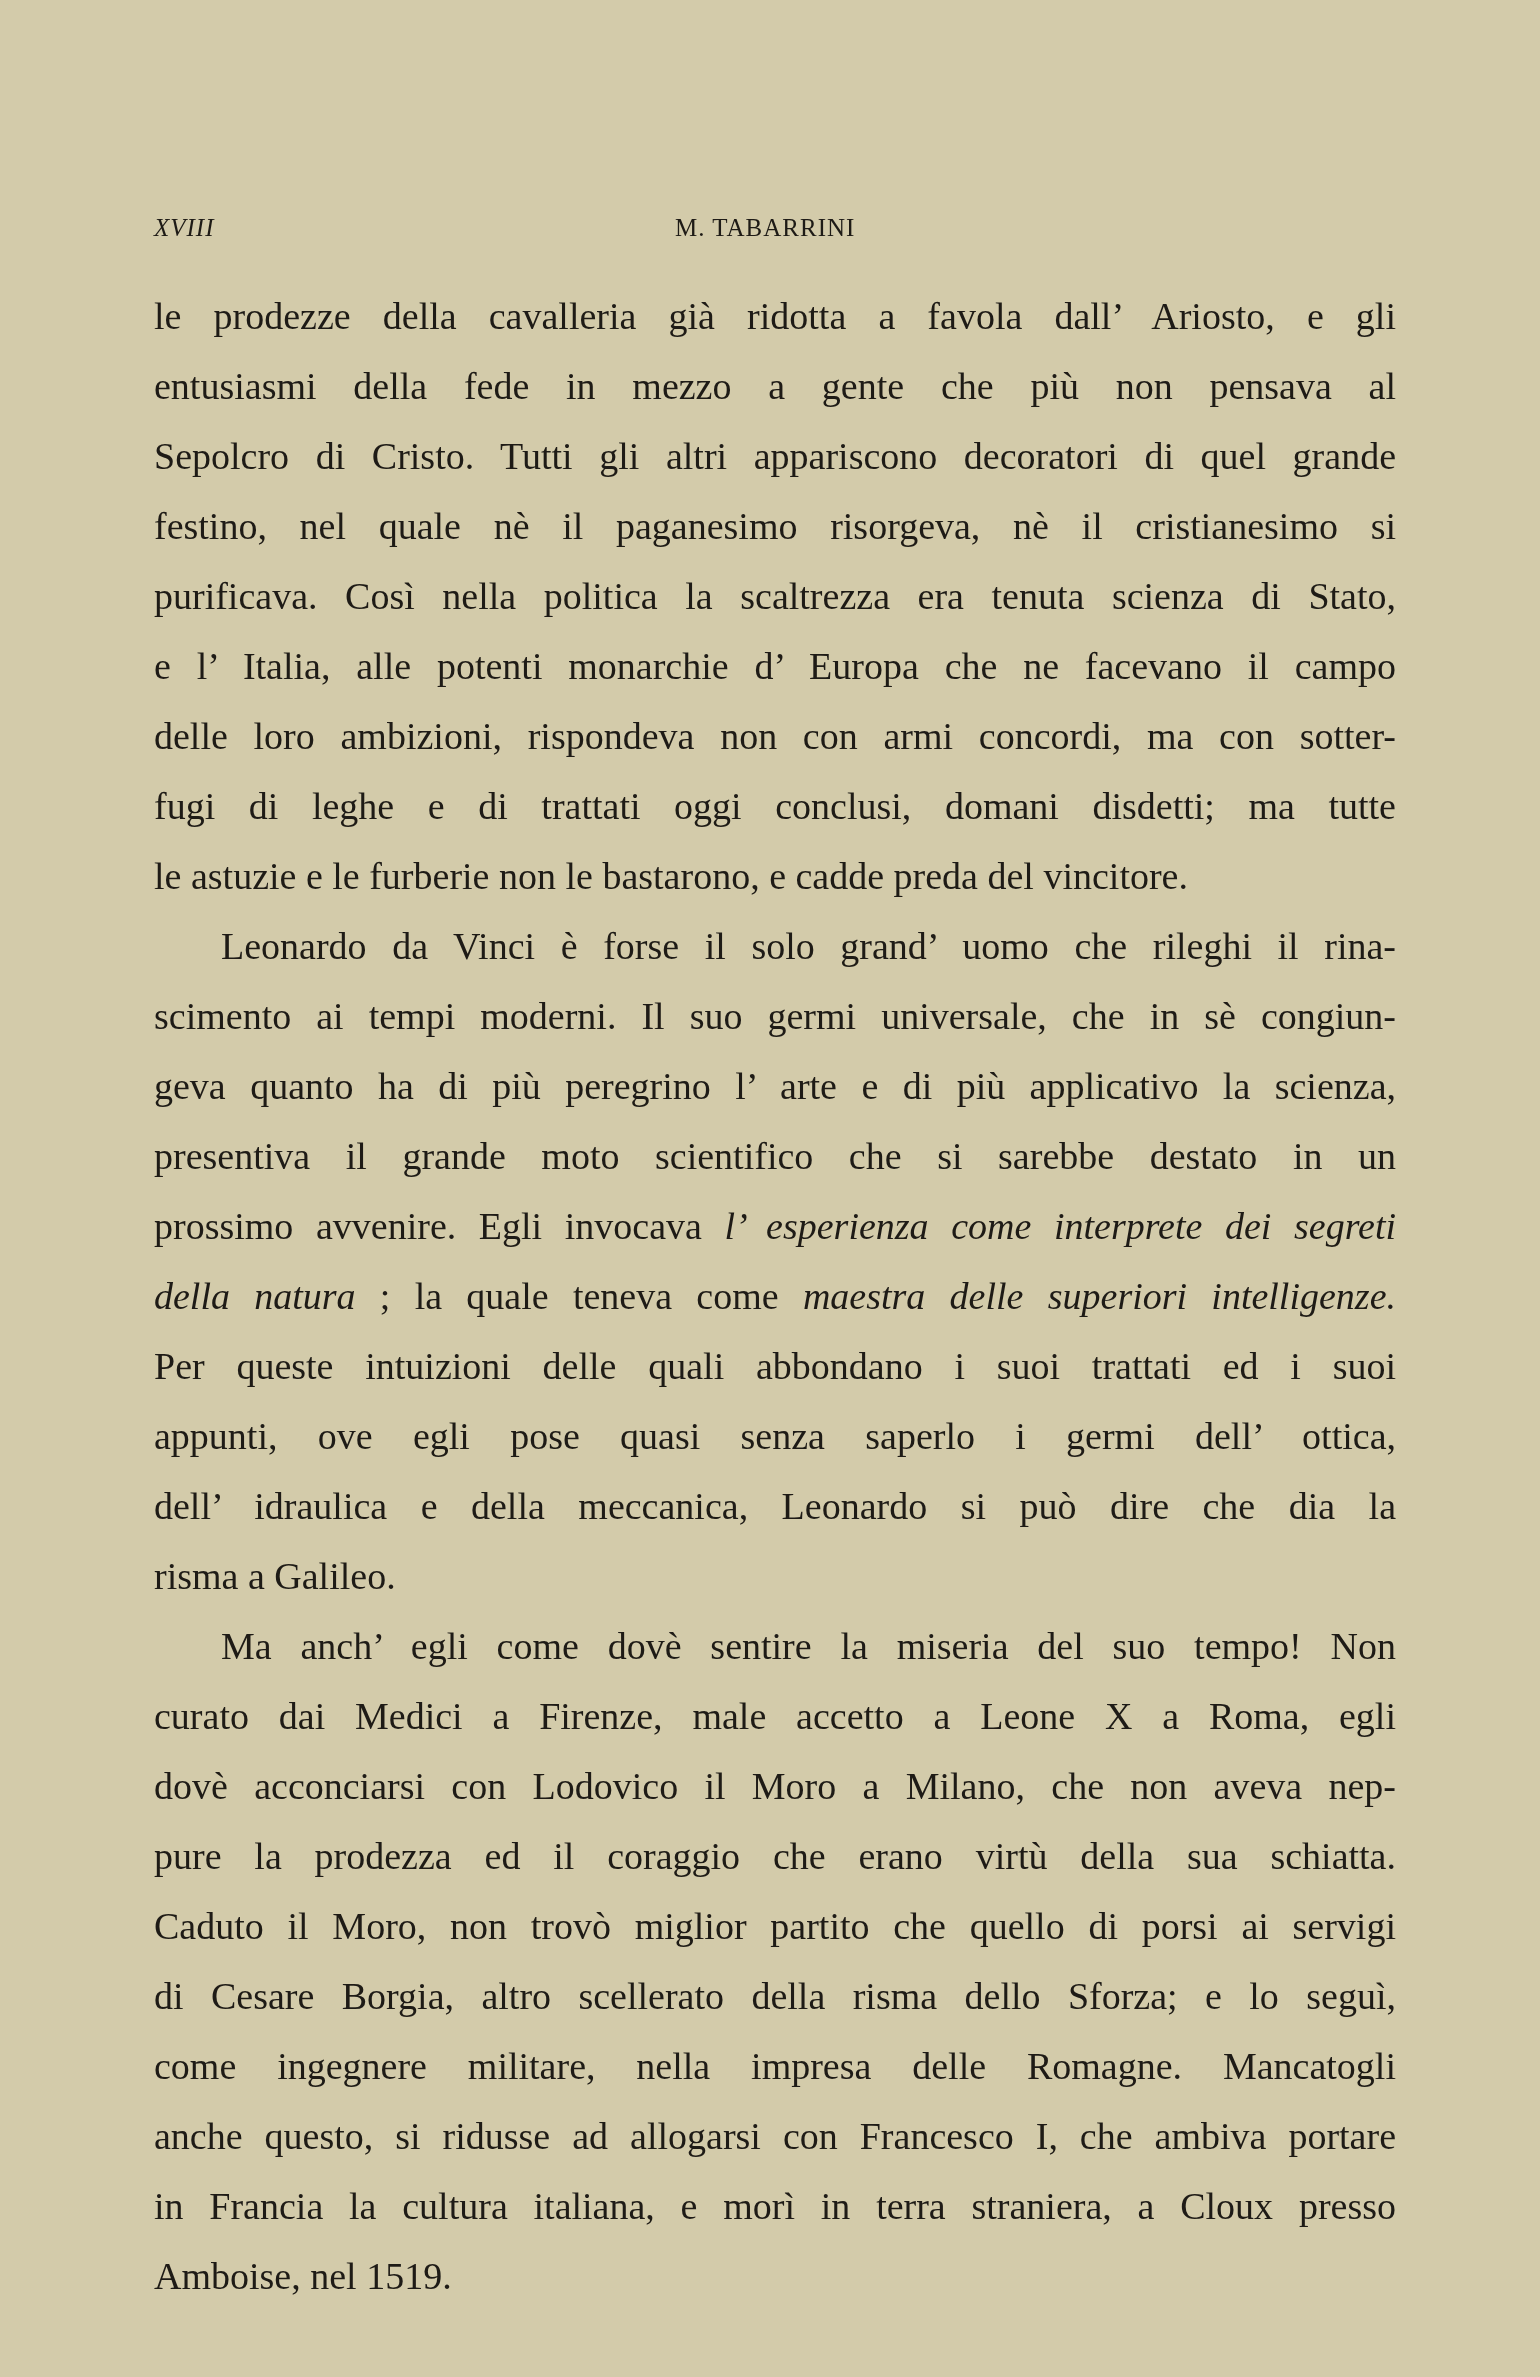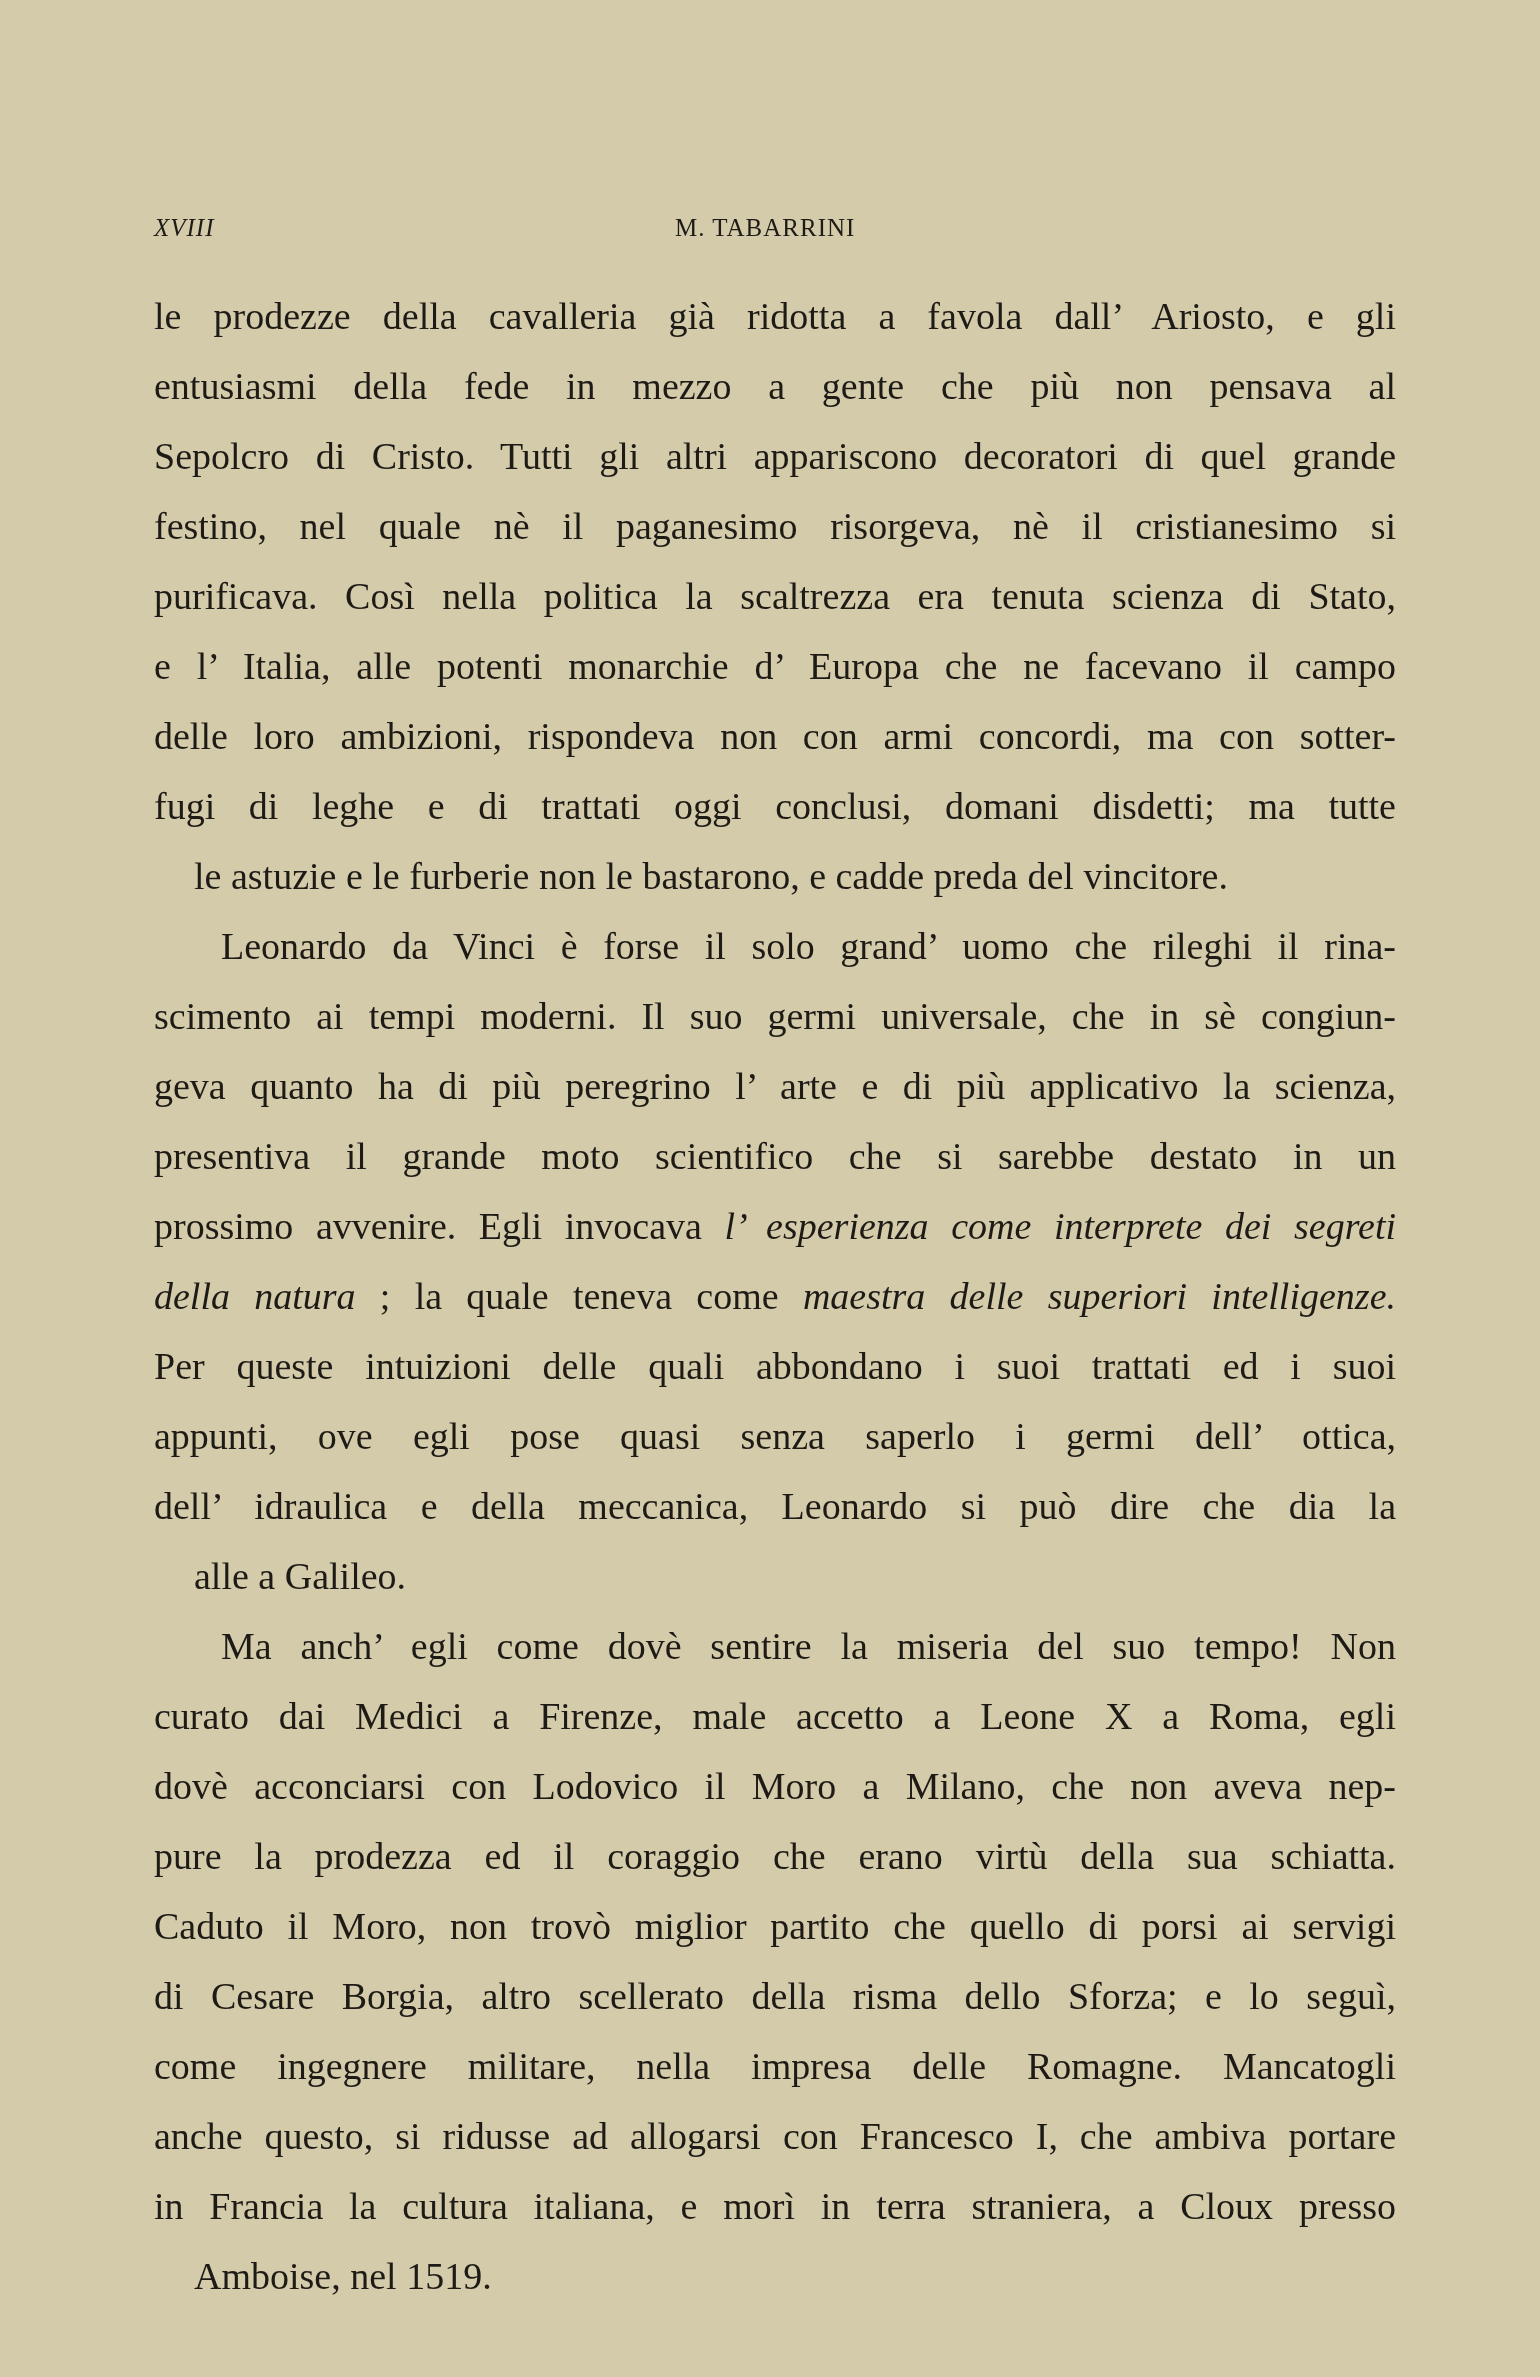--- a/index.html
+++ b/index.html
@@ -20,21 +20,21 @@
   .text-block {
     position: absolute; left: 154px; top: 290px; width: 1242px;
     font-size: 38px;
   }
   .line {
     height: 70px; line-height: 52px;
     white-space: nowrap;
     text-align: justify;
     text-align-last: justify;
   }
-  .line.last { text-align-last: left; margin-left: 40px; }
+  .line.last { text-align-last: left; }
   .line.indent { padding-left: 67px; }
   .it { font-style: italic; }
 </style>
 </head>
 <body>
 
 <div class="header">
   <span class="folio">XVIII</span>
   <span class="running-head">M. TABARRINI</span>
 </div>
@@ -54,21 +54,21 @@
     <div>
       <div class="line indent"><span>Leonardo da Vinci è forse il solo grand’ uomo che rileghi il rina-</span></div>
       <div class="line"><span>scimento ai tempi moderni. Il suo germi universale, che in sè congiun-</span></div>
       <div class="line"><span>geva quanto ha di più peregrino l’ arte e di più applicativo la scienza,</span></div>
       <div class="line"><span>presentiva il grande moto scientifico che si sarebbe destato in un</span></div>
       <div class="line"><span>prossimo avvenire. Egli invocava </span><span class="it">l’ esperienza come interprete dei segreti</span></div>
       <div class="line"><span class="it">della natura</span><span> ; la quale teneva come </span><span class="it">maestra delle superiori intelligenze.</span></div>
       <div class="line"><span>Per queste intuizioni delle quali abbondano i suoi trattati ed i suoi</span></div>
       <div class="line"><span>appunti, ove egli pose quasi senza saperlo i germi dell’ ottica,</span></div>
       <div class="line"><span>dell’ idraulica e della meccanica, Leonardo si può dire che dia la</span></div>
-      <div class="line last"><span>alle a Galileo.</span></div>
+      <div class="line last"><span>risma a Galileo.</span></div>
     </div>
     <div>
       <div class="line indent"><span>Ma anch’ egli come dovè sentire la miseria del suo tempo! Non</span></div>
       <div class="line"><span>curato dai Medici a Firenze, male accetto a Leone X a Roma, egli</span></div>
       <div class="line"><span>dovè acconciarsi con Lodovico il Moro a Milano, che non aveva nep-</span></div>
       <div class="line"><span>pure la prodezza ed il coraggio che erano virtù della sua schiatta.</span></div>
       <div class="line"><span>Caduto il Moro, non trovò miglior partito che quello di porsi ai servigi</span></div>
       <div class="line"><span>di Cesare Borgia, altro scellerato della risma dello Sforza; e lo seguì,</span></div>
       <div class="line"><span>come ingegnere militare, nella impresa delle Romagne. Mancatogli</span></div>
       <div class="line"><span>anche questo, si ridusse ad allogarsi con Francesco I, che ambiva portare</span></div>

